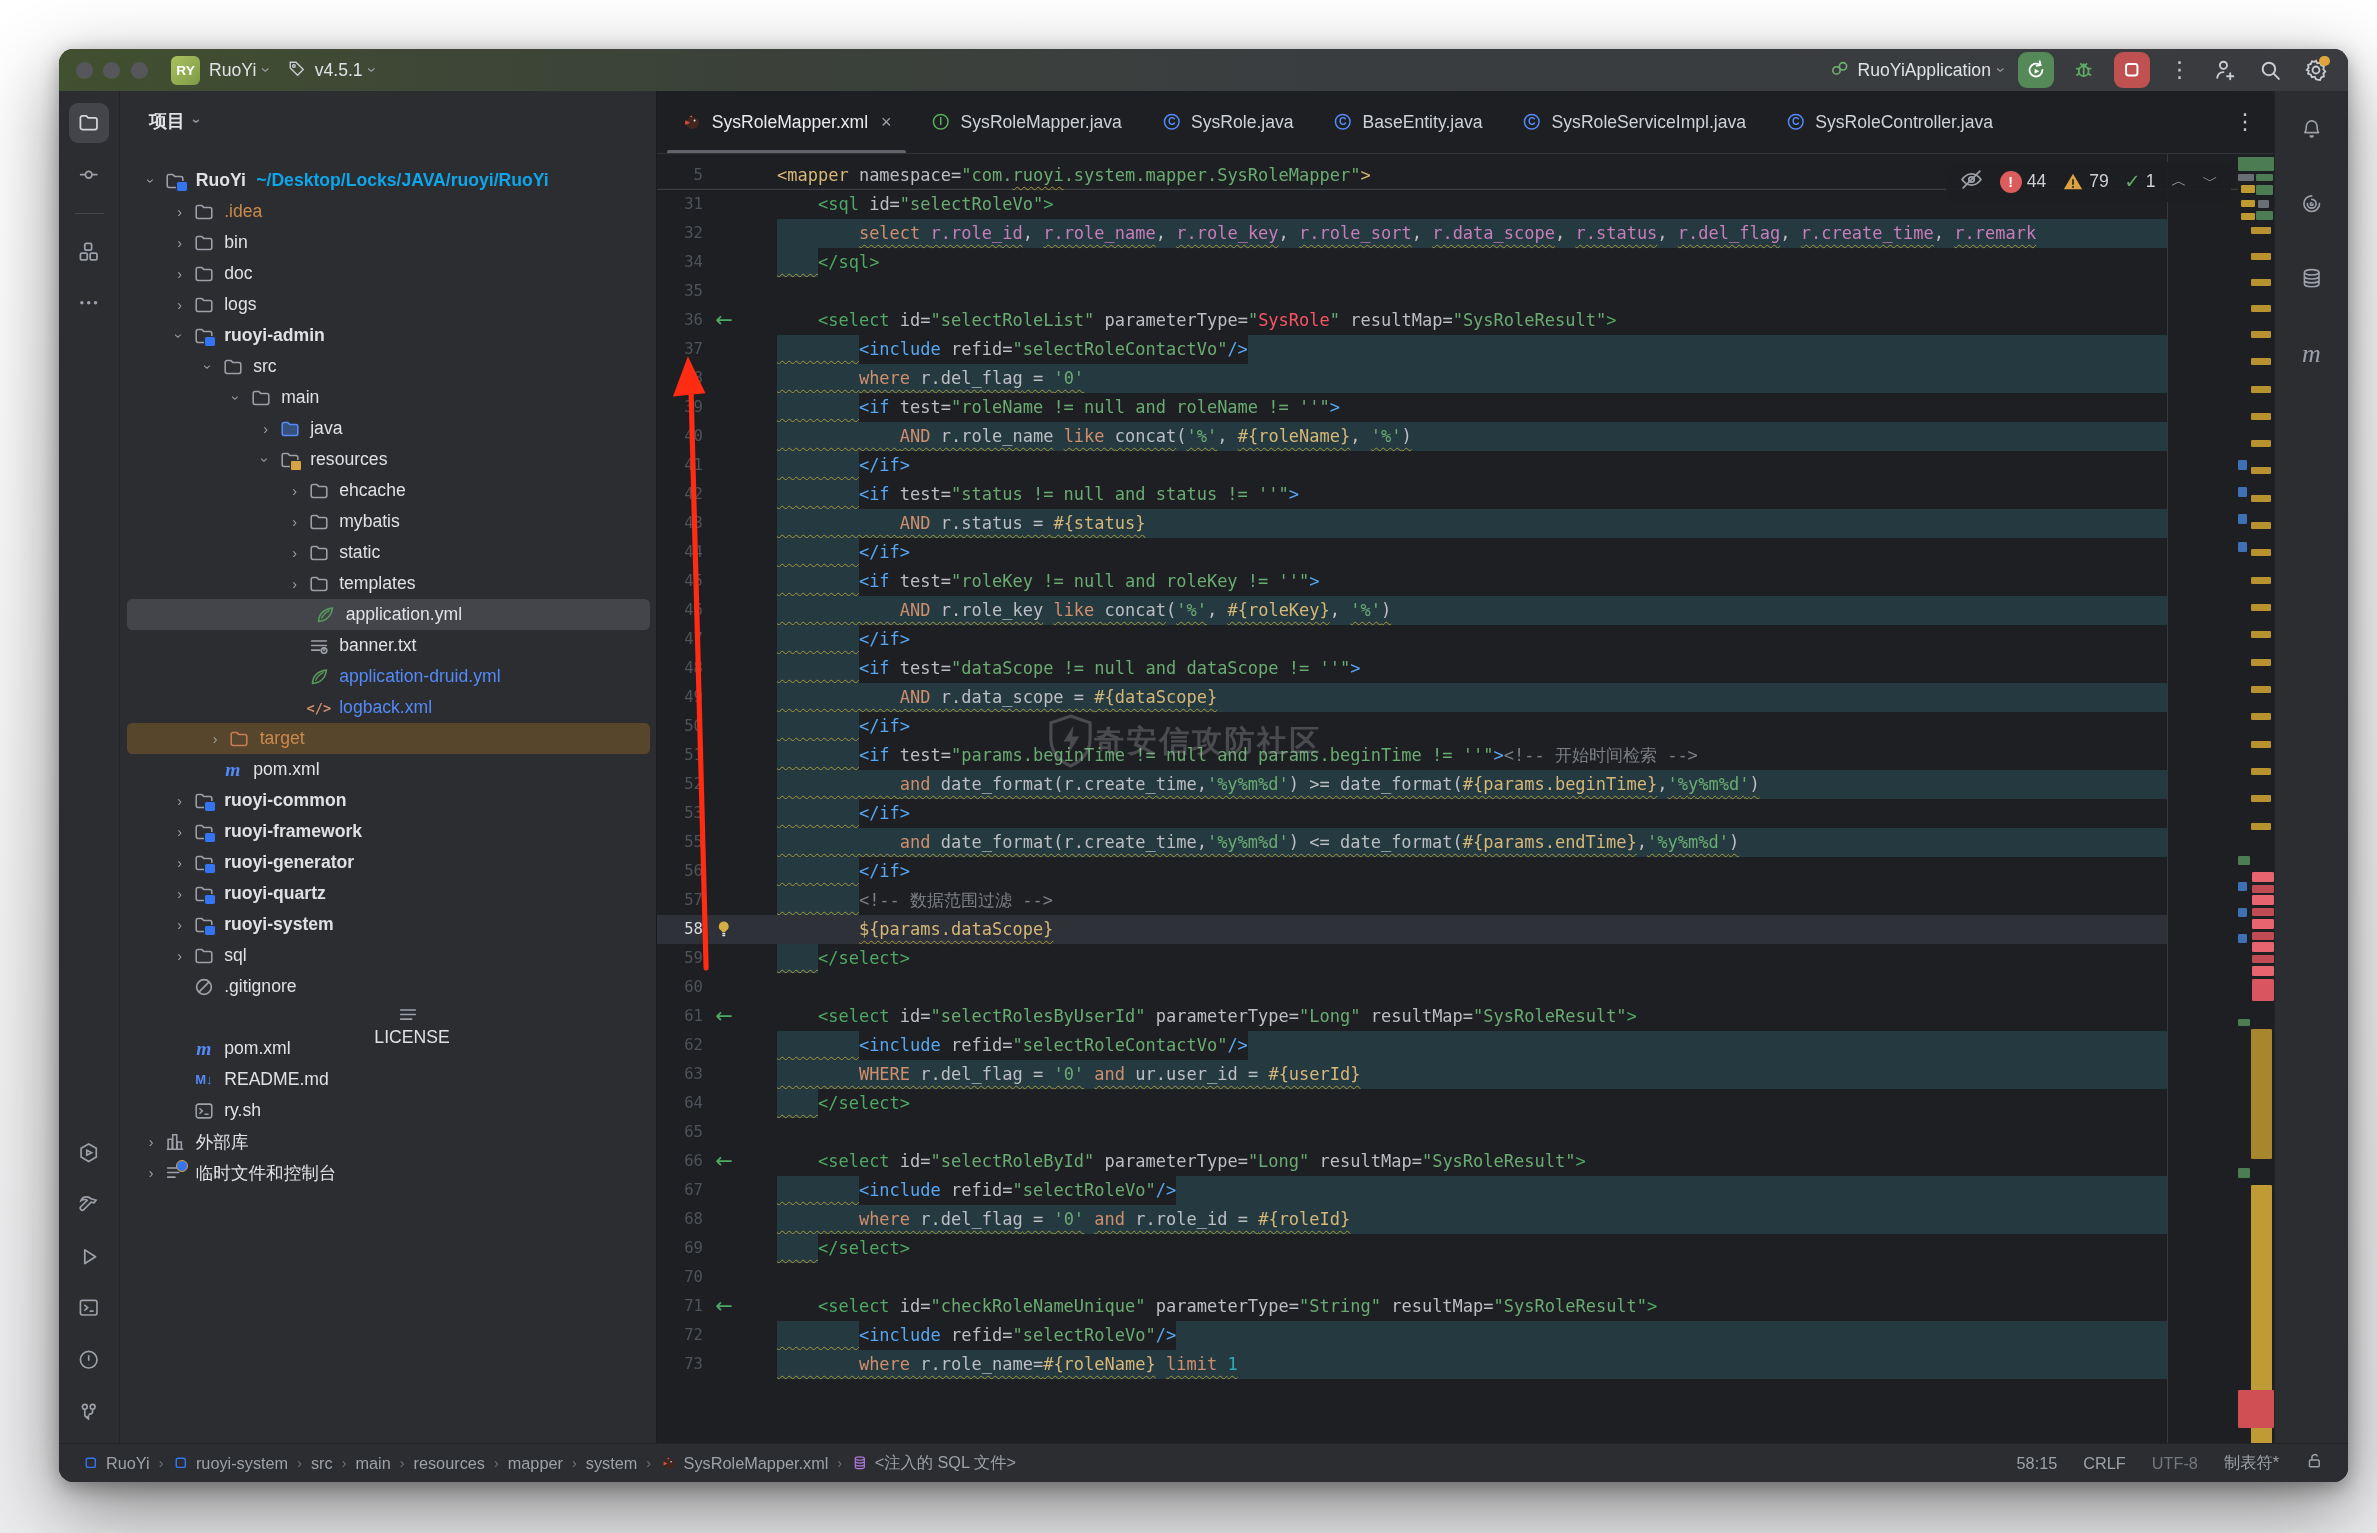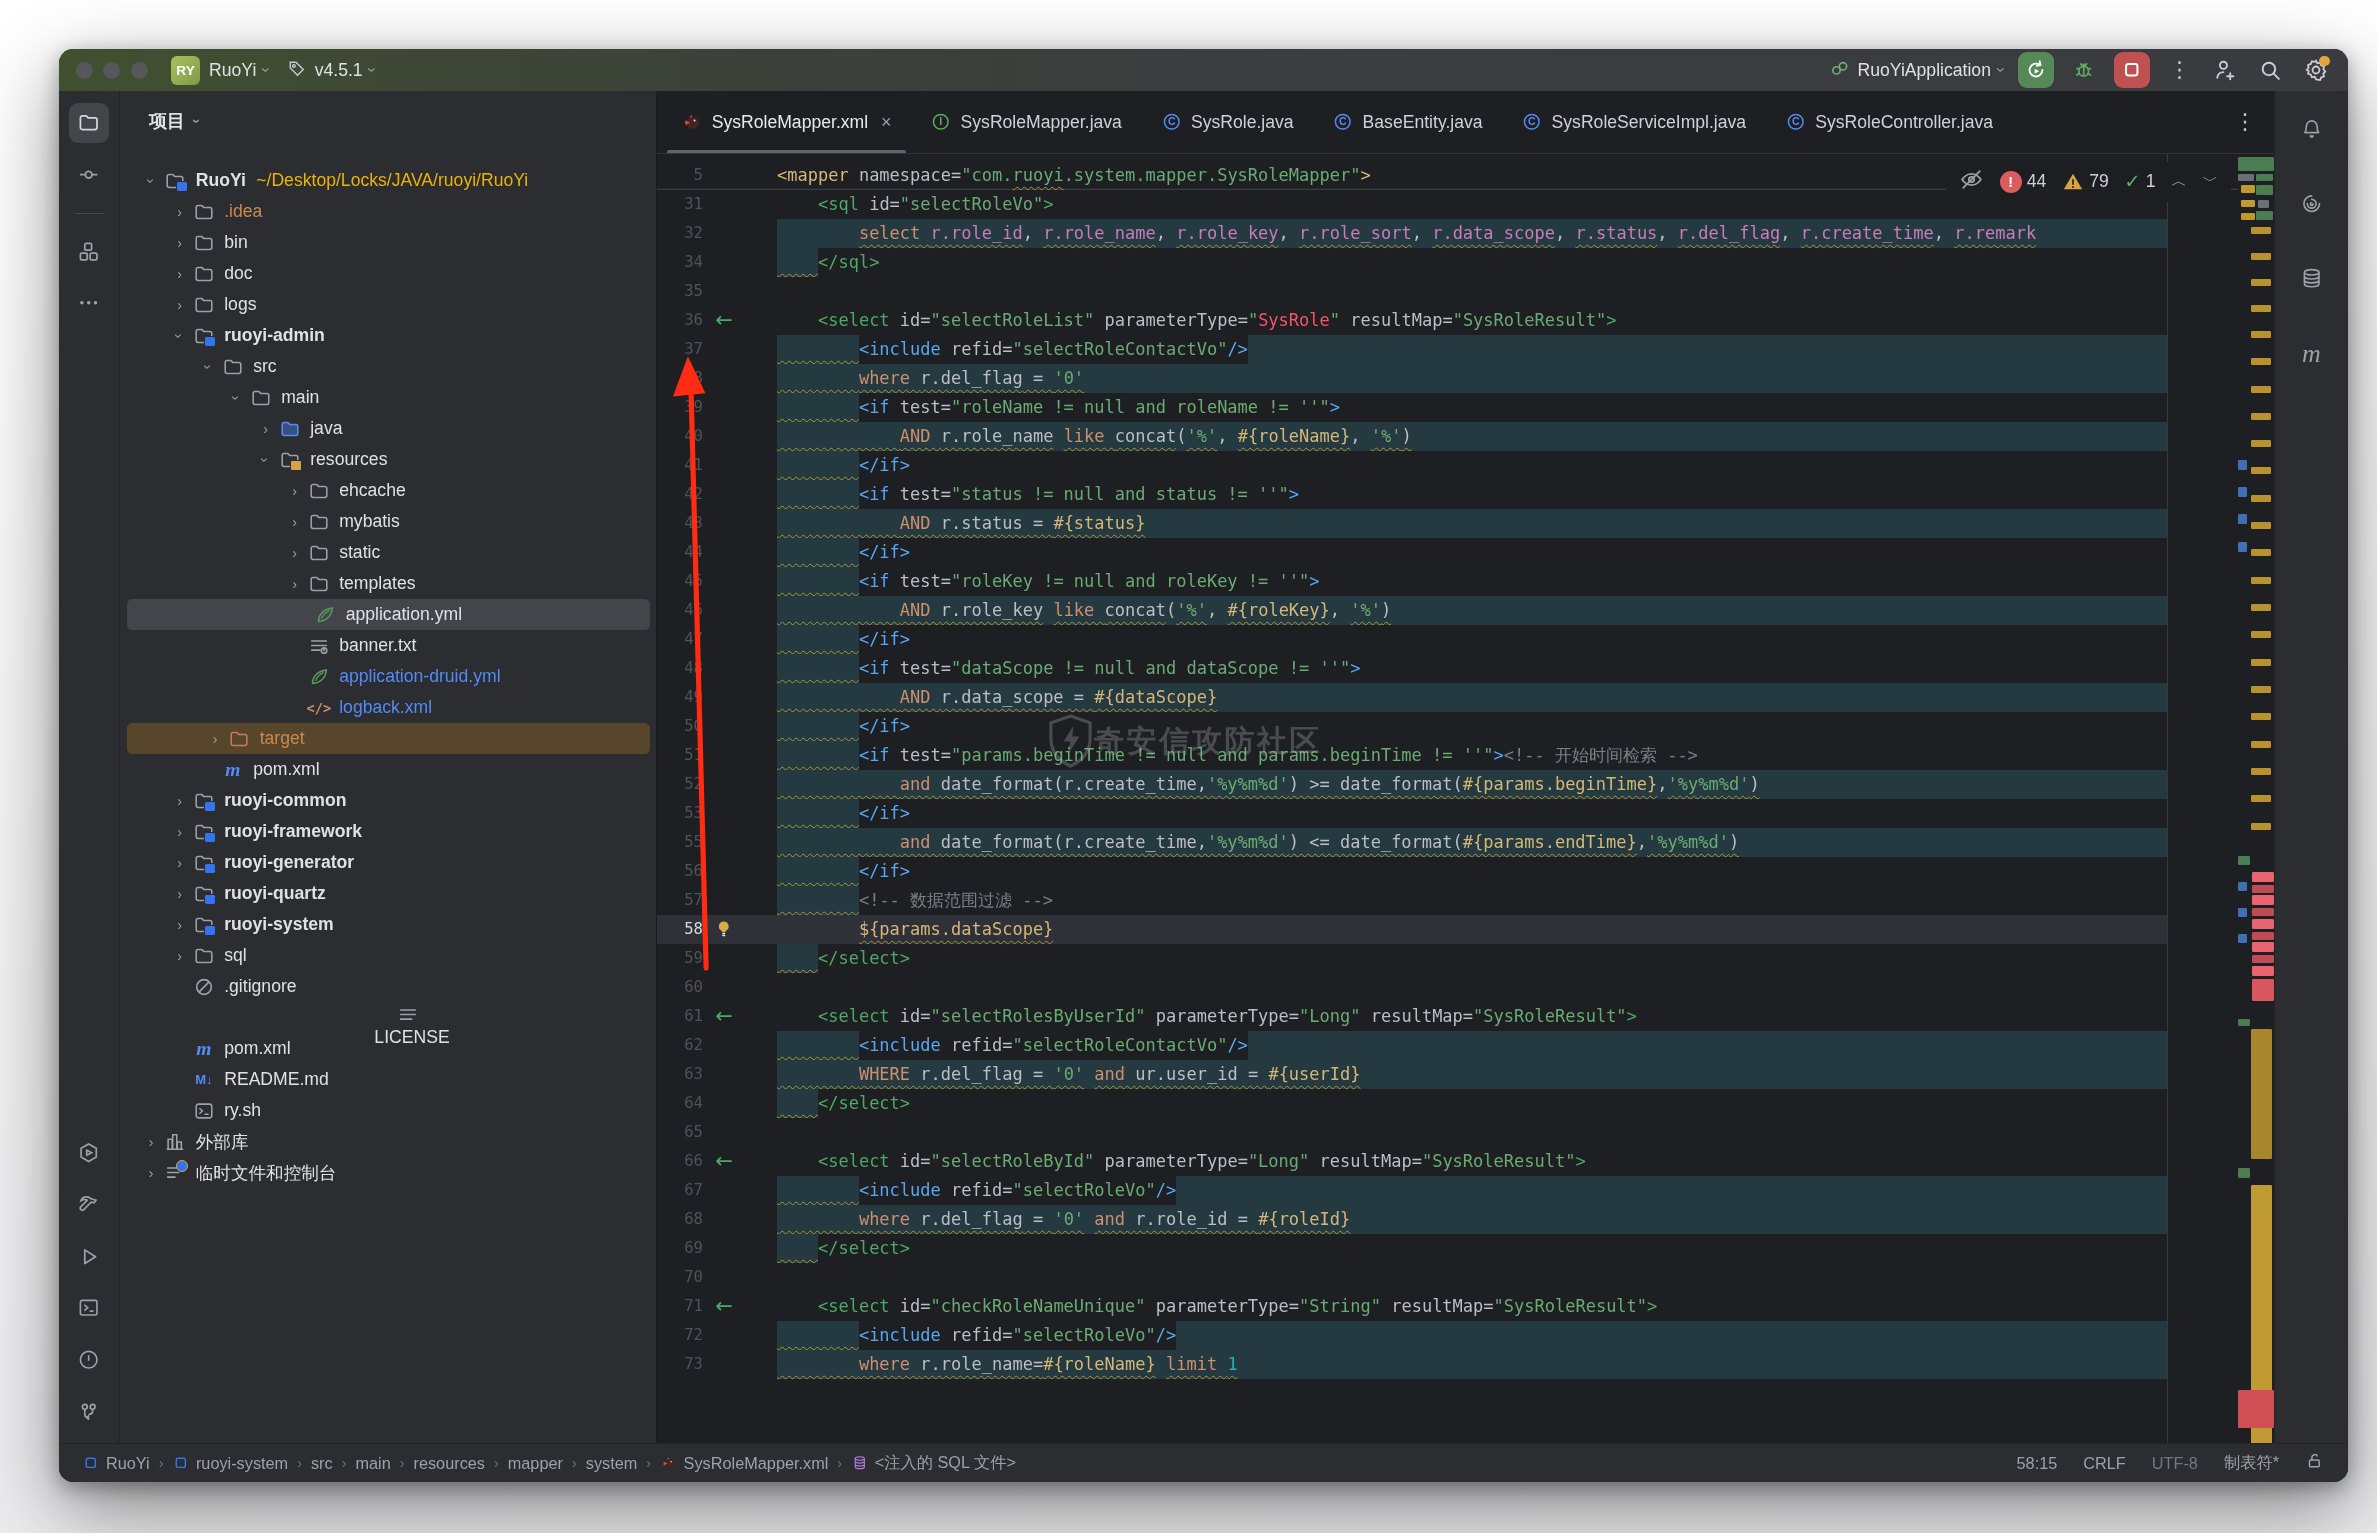--- a/index.html
+++ b/index.html
@@ -40,21 +40,21 @@
   .panel{width:536px;flex:none;background:#2b2d30;border-right:1.3px solid #1a1b1e;display:flex;flex-direction:column;}
   .panel-head{height:60px;flex:none;display:flex;align-items:center;padding-left:29px;gap:9px;color:#dfe1e5;font-size:18px;font-weight:600;}
   .tree{flex:1;overflow:hidden;padding-top:14.3px;}
   .trow{height:31px;display:flex;align-items:center;color:#dfe1e5;font-size:17.6px;white-space:nowrap;}
   .trow .tch{width:23.4px;flex:none;color:#9da0a8;font-size:14.3px;text-align:center;}
   .trow .tch .c{display:inline-block;transform-origin:center;}
   .trow .tch .c.open{transform:rotate(90deg);}
   .ti{width:25px;height:25px;flex:none;display:flex;align-items:center;justify-content:center;margin-right:7.8px;font-size:13px;}
   .ti svg{width:22px;height:22px;}
   .tlabel{}
-  .textra{color:#eab308;margin-left:10.4px;}
+  .textra{color:#0ea5e9;margin-left:10.4px;font-weight:bold;}
   .t-bold{font-weight:700;}
   .t-orange{color:#cb8a4c;}
   .t-blue{color:#548af7;}
   .trow.sel{background:#43454a;border-radius:5.2px;margin:0 6.5px;}
   .trow.target{background:#57452c;border-radius:5.2px;margin:0 6.5px;}
   
   .editor{flex:1;min-width:0;display:flex;flex-direction:column;background:#1e1f22;}
   .tabbar{height:62px;flex:none;display:flex;align-items:stretch;border-bottom:0.7px solid #313337;padding-left:5.2px;}
   .tabs{display:flex;}
   .tab{display:flex;align-items:center;gap:9px;padding:0 19.5px;color:#ced2d9;font-size:17.6px;position:relative;white-space:nowrap;}

